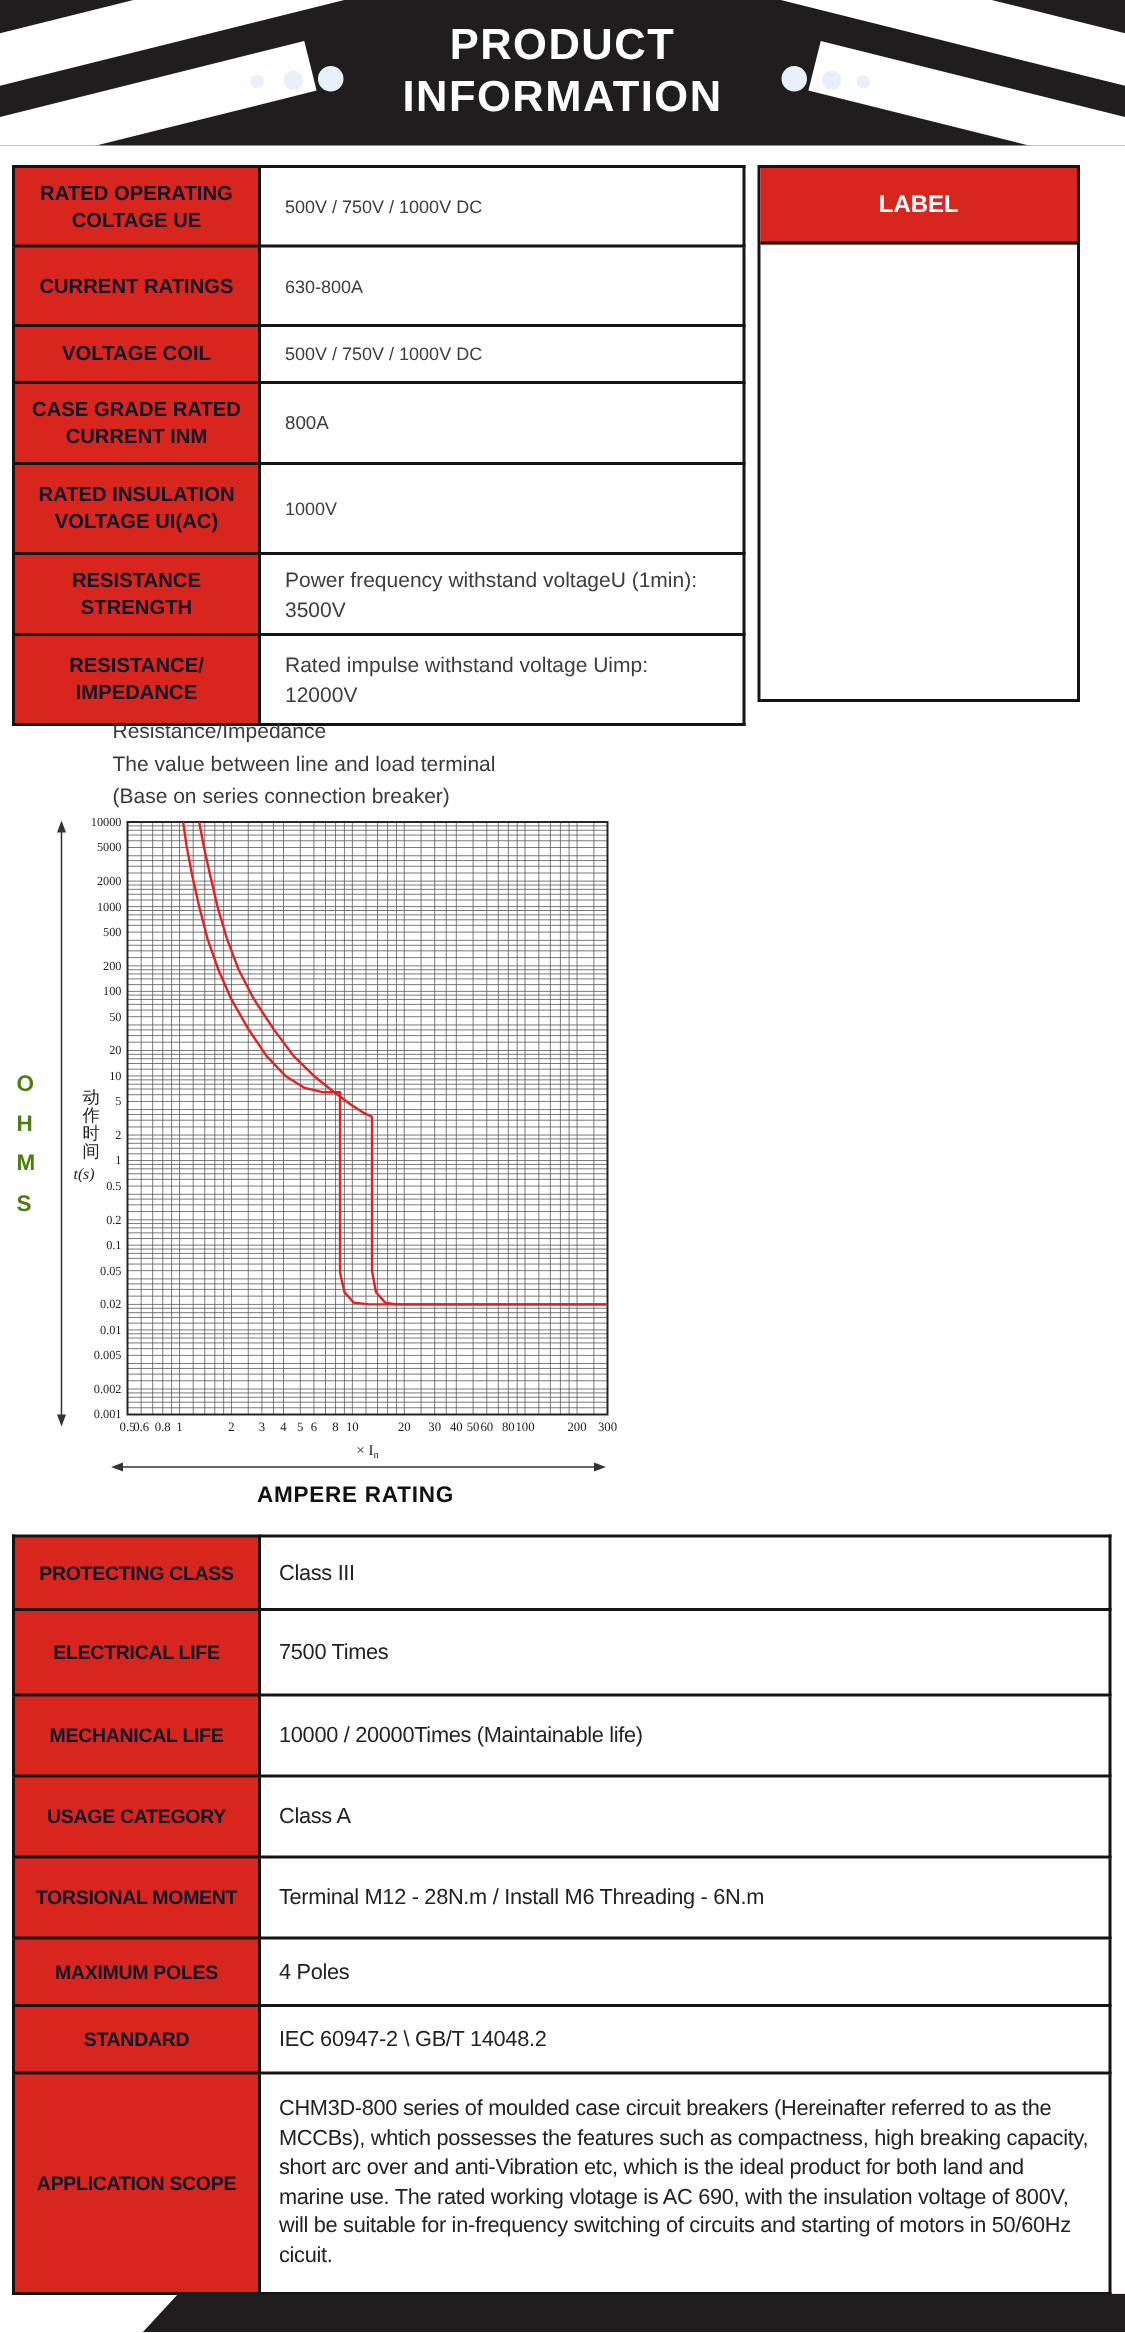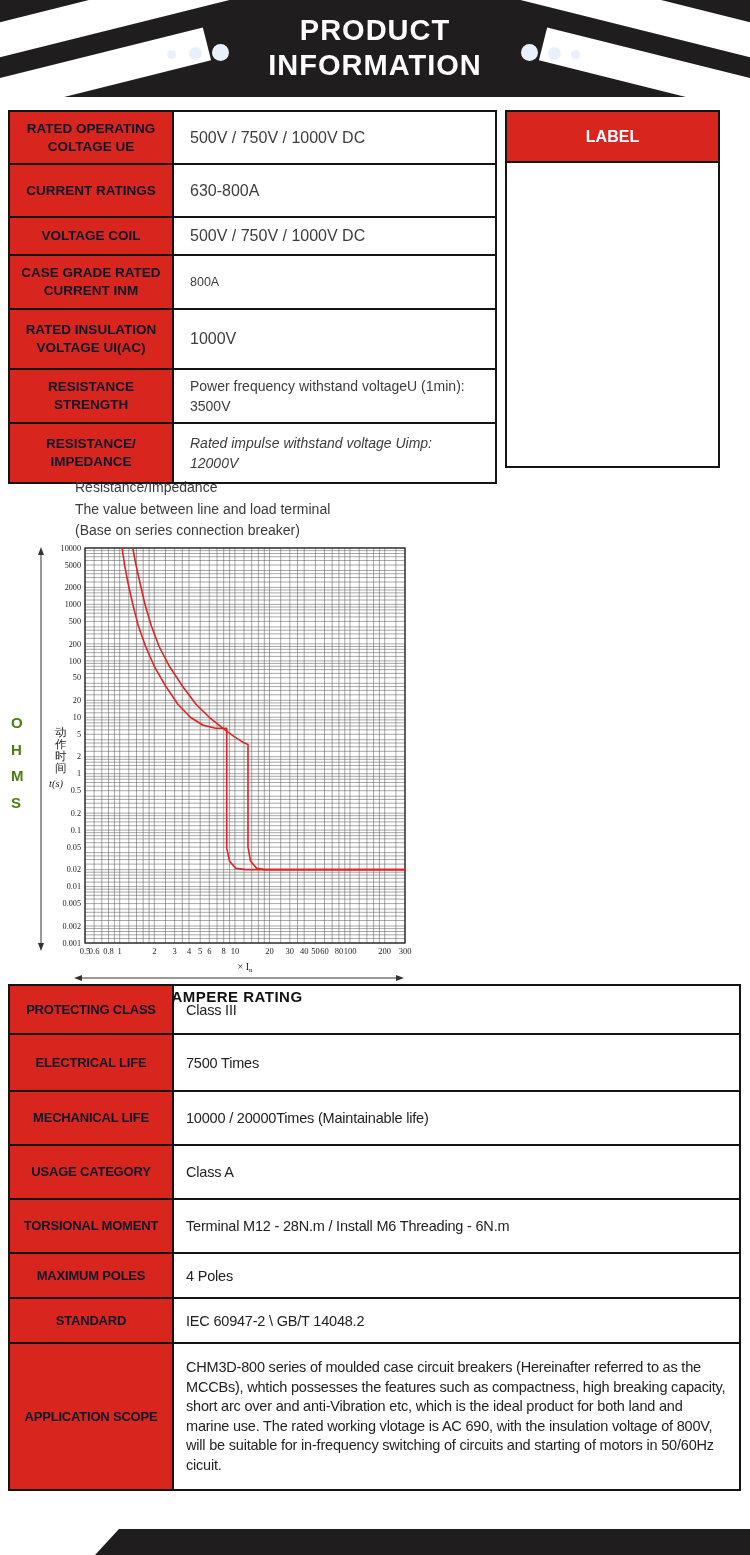--- a/index.html
+++ b/index.html
@@ -28,21 +28,21 @@
   .d3{left:212px;top:44px;width:17px;height:17px;}
   .d4{left:521px;top:44px;width:17px;height:17px;}
   .d5{left:548px;top:47px;width:13px;height:13px;}
   .d6{left:571px;top:50px;width:9px;height:9px;}
 
   
   table{border-collapse:collapse;table-layout:fixed;}
   td{border:2px solid var(--border);vertical-align:middle;}
   .lbl{background:var(--red);color:#0f172a;font-weight:bold;text-align:center;
        font-size:13.5px;line-height:18px;padding:2px 4px;}
-  .val{color:#3d3d3d;font-size:16px;padding:2px 2px 2px 16px;white-space:pre-line;line-height:20px;}
+  .val{color:#3d3d3d;font-size:12px;padding:2px 2px 2px 16px;white-space:pre-line;line-height:20px;}
   .spec-table{position:absolute;left:8px;top:110px;width:489px;}
   .spec-table col.c1{width:164px;}
   .h51 td{height:47px;} .h36 td{height:32px;} .h52 td{height:48px;} .h58 td{height:54px;}
   .v-sm{font-size:12.5px;}
 
   .label-col{position:absolute;left:505px;top:110px;width:215px;height:358px;
     border:2px solid var(--border);box-sizing:border-box;background:#ffffff;}
   .label-head{height:49px;background:var(--red);border-bottom:2px solid var(--border);
     display:flex;align-items:center;justify-content:center;color:#ffffff;font-weight:bold;font-size:16px;}
 
@@ -52,21 +52,21 @@
     line-height:26.5px;word-break:break-all;color:#4d7c0f;}
   .ycn{position:absolute;left:55px;top:727px;width:13px;font-size:11.5px;line-height:11.9px;
     word-break:break-all;color:#222;}
   .yunit{position:absolute;left:49px;top:778px;font-size:10.5px;font-style:italic;
     font-family:"Liberation Serif","DejaVu Serif",serif;color:#222;}
   #trip-chart{position:absolute;left:0;top:545px;}
   .ampere{position:absolute;left:77px;top:988px;width:320px;text-align:center;
     font-weight:bold;font-size:15px;color:#111;letter-spacing:0.5px;}
 
   
-  .lower-table{position:absolute;left:8px;top:984px;width:733px;}
+  .lower-table{position:absolute;left:8px;top:1023px;width:733px;}
   .lower-table col.c1{width:164px;}
   .lower-table .lbl{font-size:13px;letter-spacing:-0.2px;}
   .lower-table .val{font-size:14.5px;color:#222;letter-spacing:-0.2px;padding-left:12px;}
   .g47 td{height:43px;} .g55 td{height:51px;} .g52 td{height:48px;} .g43 td{height:39px;} .g137 td{height:133px;}
   .para{font-size:13.5px;line-height:19.5px;padding:6px 10px 6px 12px;}
 
   
   .bottom-bar{position:absolute;left:95px;right:0;top:1529px;height:26px;background:var(--black);
     clip-path:polygon(0 100%,24px 0,100% 0,100% 100%);}
 </style>
@@ -118,21 +118,21 @@
       <td class="lbl">RATED INSULATION VOLTAGE UI(AC)</td>
       <td class="val">1000V</td>
     </tr>
     <tr class="h52">
       <td class="lbl">RESISTANCE STRENGTH</td>
       <td class="val" style="font-size:14px;">Power frequency withstand voltageU (1min):
 3500V</td>
     </tr>
     <tr class="h58">
       <td class="lbl">RESISTANCE/ IMPEDANCE</td>
-      <td class="val" style="font-size:14px;font-style:italic;">Rated impulse withstand voltage Uimp:
+      <td class="val" style="font-size:14px;">Rated impulse withstand voltage Uimp:
 12000V</td>
     </tr>
   </tbody>
     </table>
 
   <div class="label-col">
     <div class="label-head">LABEL</div>
     <div></div>
   </div>
 

